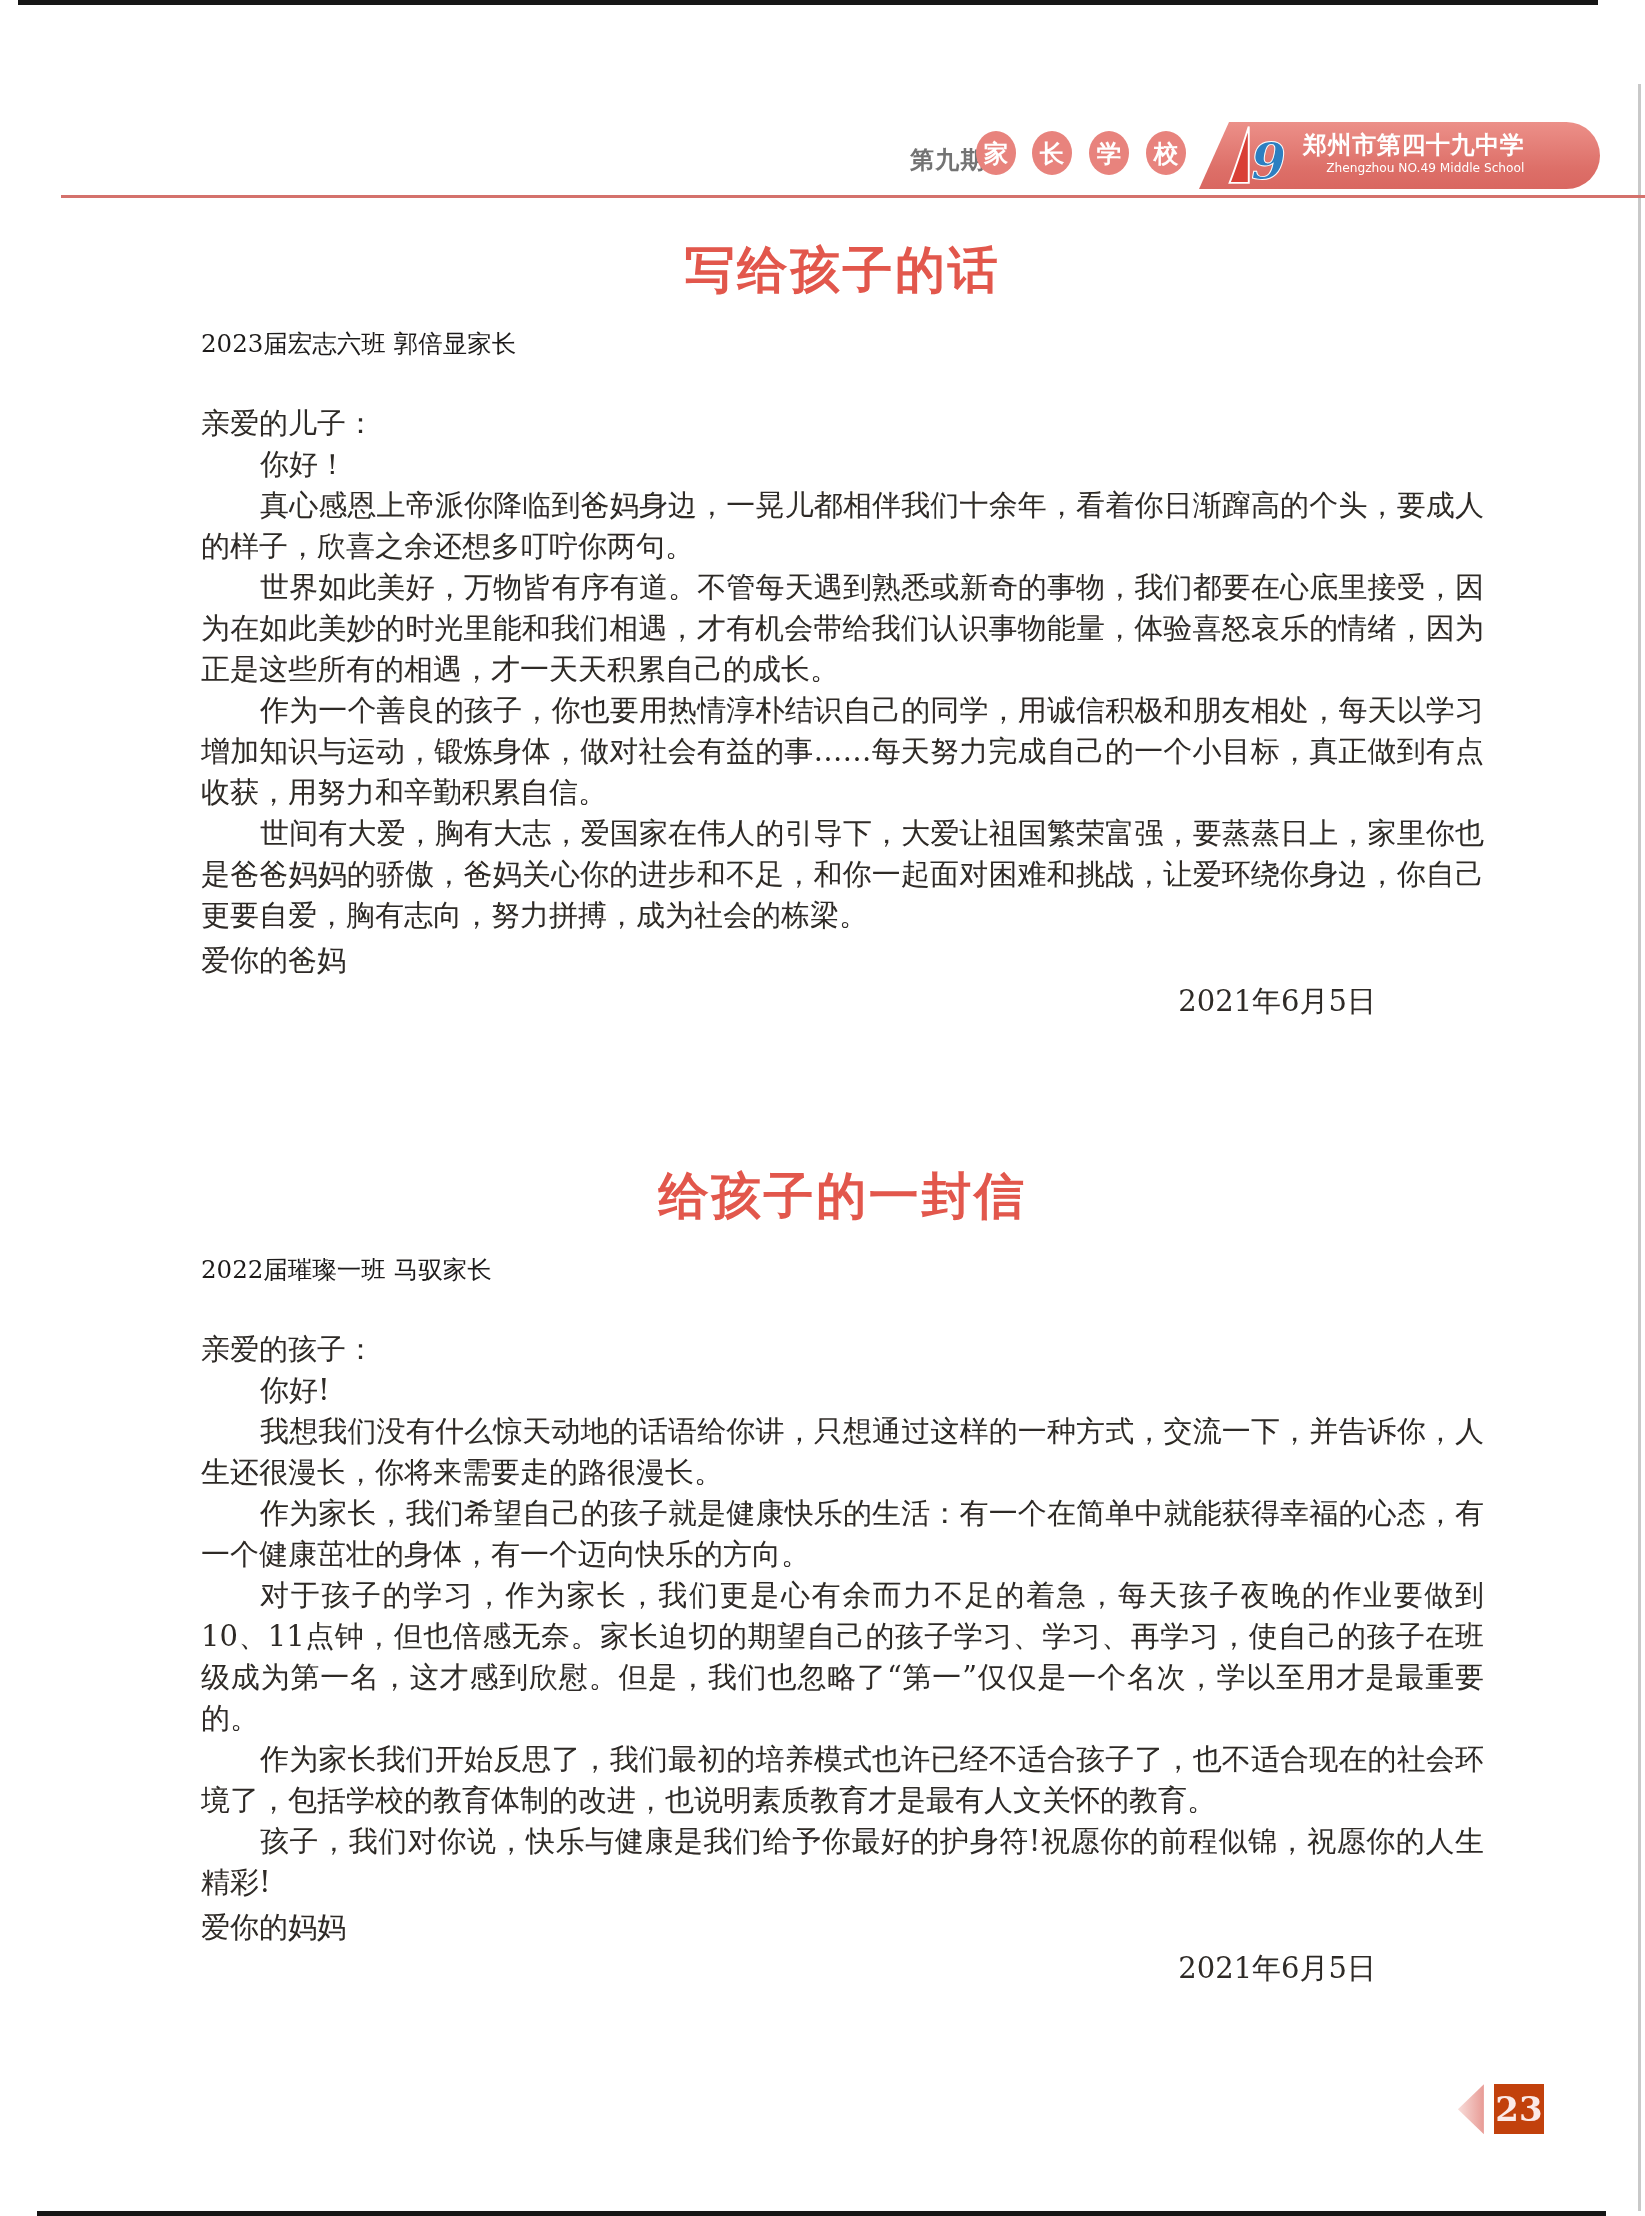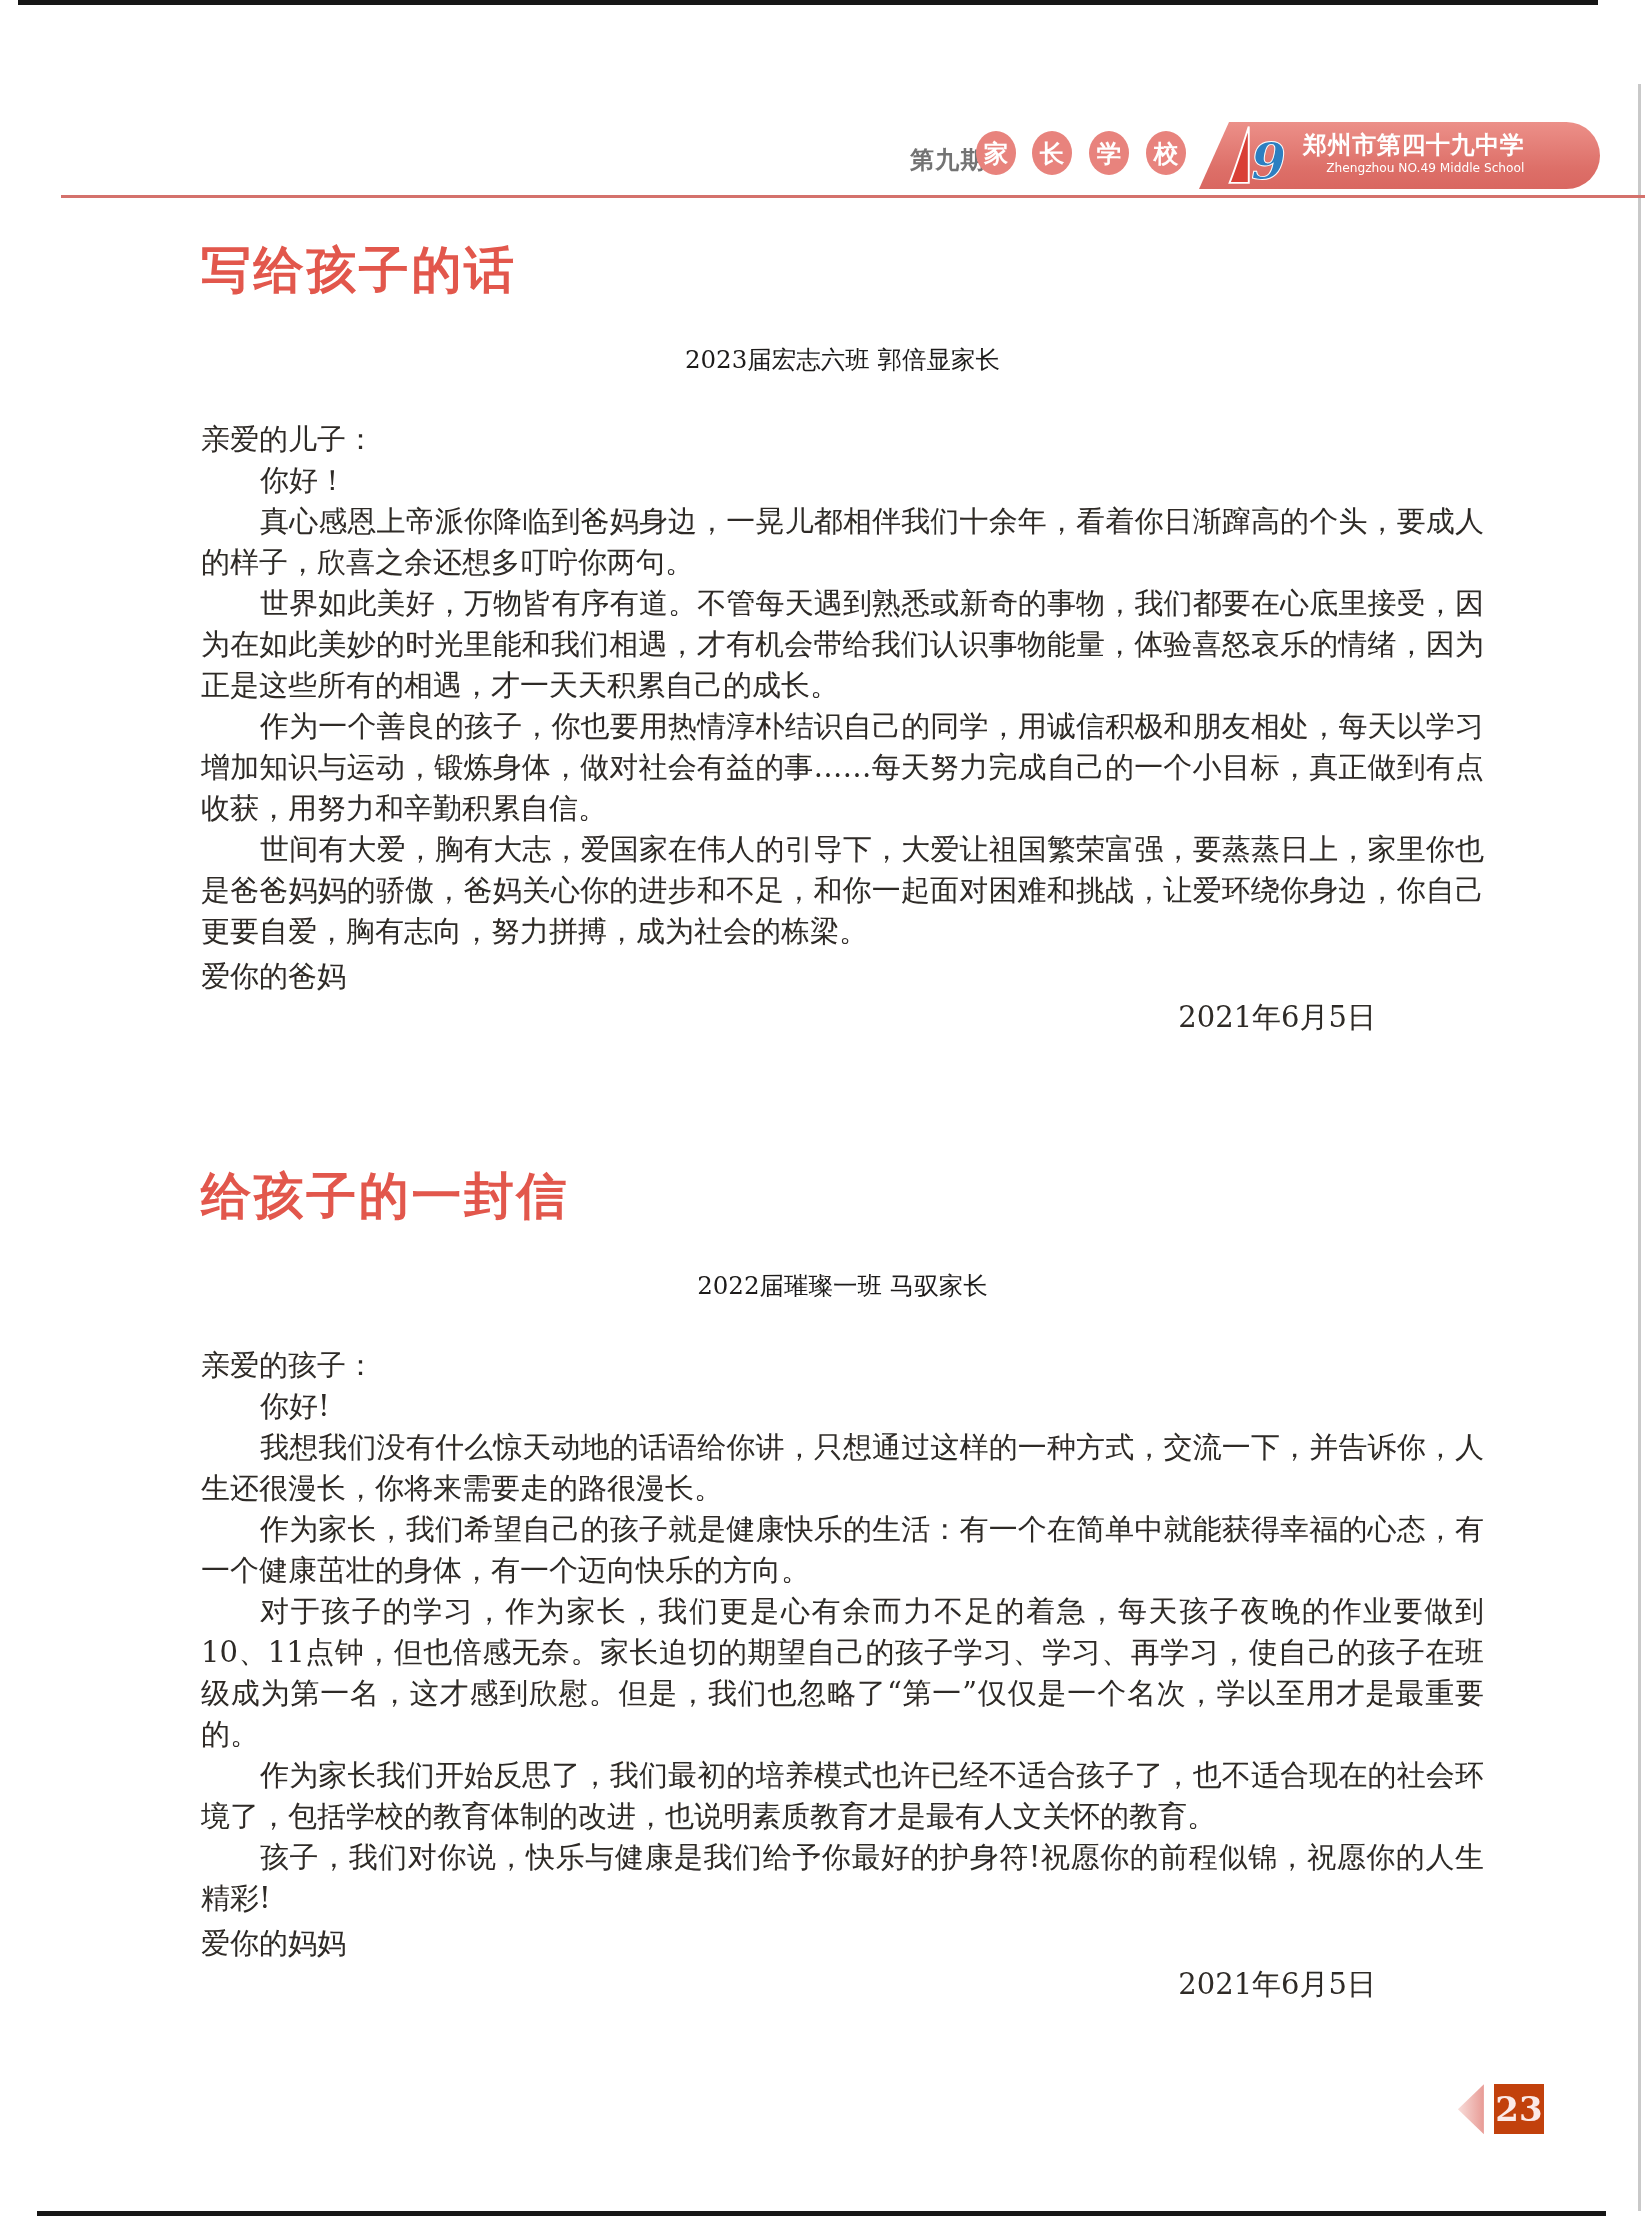--- a/index.html
+++ b/index.html
@@ -36,26 +36,26 @@
     font-family:"DejaVu Sans","Liberation Sans",sans-serif;text-align:right;}
   .school-cn{font-size:24px;font-weight:bold;letter-spacing:0.6px;line-height:28px;}
   .school-en{font-size:12.2px;line-height:17px;margin-top:1.3px;}
   .header-rule{position:absolute;top:195px;left:61px;width:1585px;height:3.2px;background:#d4716c;}
 
   
   .article{position:absolute;left:201px;width:1283px;}
   .article-1{top:238px;}
   .article-2{top:1164px;}
   .article-title{
-    text-align:left;color:#e2574c;font-size:50px;font-weight:bold;
+    text-align:center;color:#e2574c;font-size:50px;font-weight:bold;
     letter-spacing:2.6px;line-height:64px;margin:0;
     font-family:"DejaVu Serif","Liberation Serif",serif;
   }
   .article-byline{
-    text-align:center;color:#1d1b1a;font-size:24.5px;line-height:31px;margin-top:42px;
+    text-align:left;color:#1d1b1a;font-size:24.5px;line-height:31px;margin-top:26px;
   }
   .letter-body{margin-top:44px;font-size:29px;line-height:41px;text-align:justify;}
   .letter-body p{margin:0;text-indent:59px;}
   .letter-body p.salutation{text-indent:0;}
   .signoff{margin-top:3.9px;font-size:29px;line-height:41px;}
   .signoff .name{text-align:left;padding-right:133px;}
   .signoff .date{text-align:right;padding-right:108px;}
 
   
   .page-badge{position:absolute;left:1454px;top:2083px;width:155px;height:55px;}

